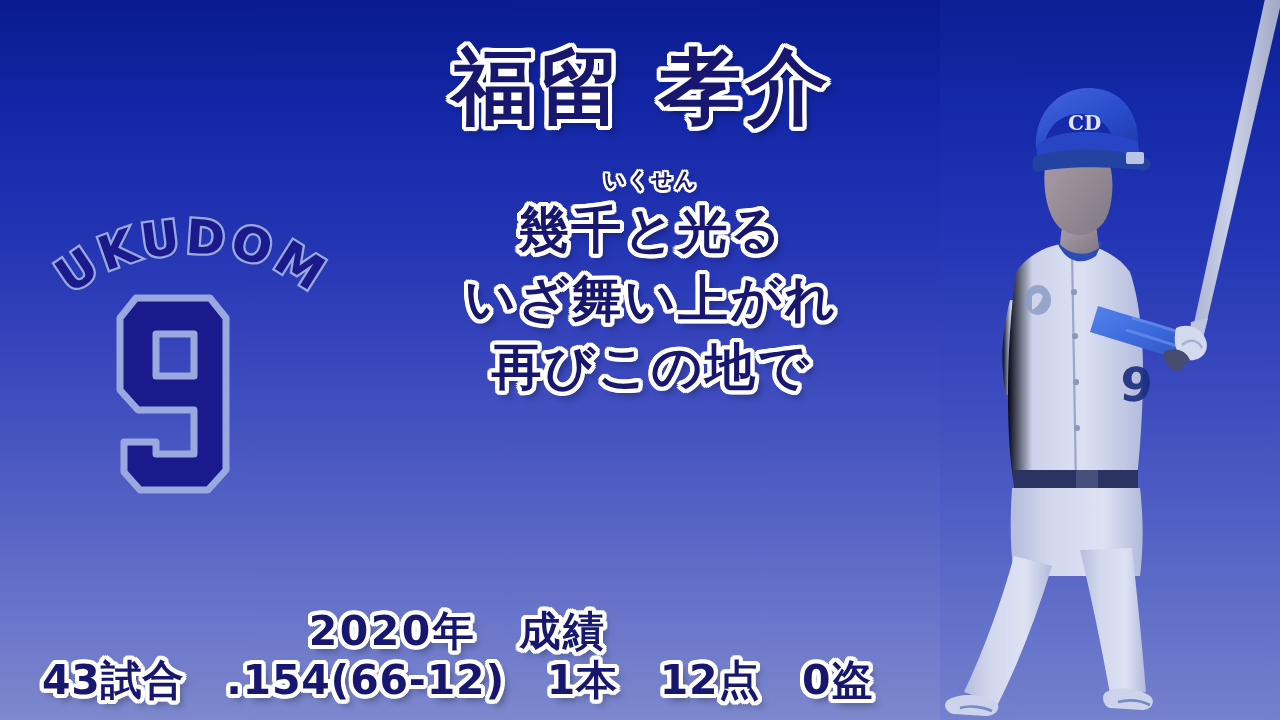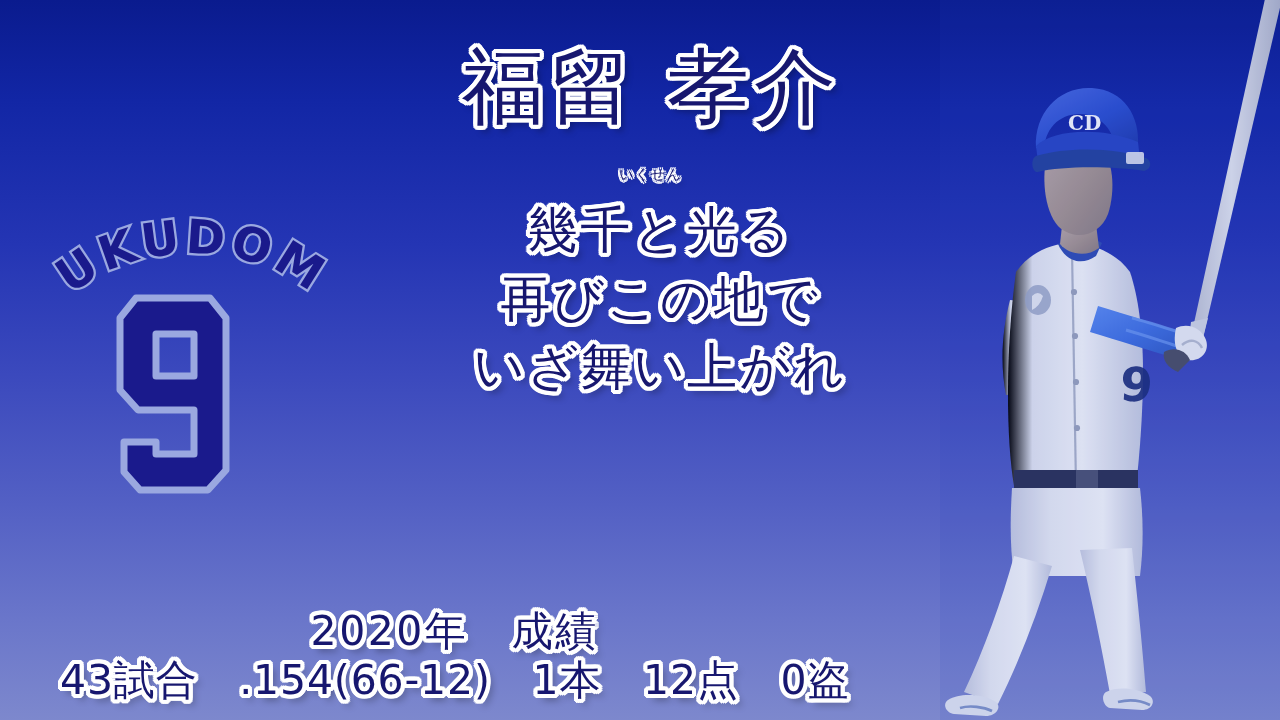--- a/index.html
+++ b/index.html
@@ -37,35 +37,34 @@
     position:absolute;
     right:0; top:0;
     width:340px; height:720px;
   }
   #player-photo svg { display:block; width:340px; height:720px; }
 
   
   .jp-out {
     color:#17176f;
     font-family:"DejaVu Sans", sans-serif;
-    font-weight:normal;
+    font-weight:bold;
     letter-spacing:0.04em;
     white-space:nowrap;
     -webkit-text-stroke: 0px;
     text-shadow:
       -3px -3px 0 #ffffff,  3px -3px 0 #ffffff,
       -3px  3px 0 #ffffff,  3px  3px 0 #ffffff,
       -4px  0   0 #ffffff,  4px  0   0 #ffffff,
        0   -4px 0 #ffffff,  0    4px 0 #ffffff,
       -2px -4px 0 #ffffff,  2px -4px 0 #ffffff,
       -4px -2px 0 #ffffff,  4px -2px 0 #ffffff,
       -4px  2px 0 #ffffff,  4px  2px 0 #ffffff,
       -2px  4px 0 #ffffff,  2px  4px 0 #ffffff,
        5px  6px 7px rgba(0,0,0,0.38);
-    margin-left: 18px;
   }
 
   #player-name {
     position:absolute;
     left:0; right:0; top:44px;
     text-align:center;
     font-size:82px;
     line-height:1.04;
     letter-spacing:0.06em;
     text-indent:0.06em;
@@ -80,25 +79,25 @@
   .ruby-wrap {
     position:relative;
     display:block;
     text-align:center;
   }
   #furigana {
     position:absolute;
     left:50%;
     transform:translateX(-50%);
     top:-30px;
-    font-size:14px;
+    font-size:21px;
     letter-spacing:0.10em;
     text-indent:0.10em;
     color:#17176f;
-    font-weight:normal;
+    font-weight:bold;
     white-space:nowrap;
     text-shadow:
       -2px -2px 0 #ffffff, 2px -2px 0 #ffffff,
       -2px  2px 0 #ffffff, 2px  2px 0 #ffffff,
       -2.5px 0 0 #ffffff,  2.5px 0 0 #ffffff,
        0 -2.5px 0 #ffffff, 0  2.5px 0 #ffffff,
        3px 4px 5px rgba(0,0,0,0.35);
   }
   .lyric-line {
     display:block;
@@ -260,22 +259,22 @@
     </svg>
   </div>
 
   <div id="player-name" class="jp-out">福留 孝介</div>
 
   <div id="lyrics-block">
     <span class="ruby-wrap">
       <span id="furigana">いくせん</span>
       <span class="lyric-line jp-out">幾千と光る</span>
     </span>
+    <span class="lyric-line jp-out">いざ舞い上がれ</span>
     <span class="lyric-line jp-out">再びこの地で</span>
-    <span class="lyric-line jp-out">いざ舞い上がれ</span>
   </div>
 
   <div id="stats-block">
     <span id="stat-season" class="stat-line jp-out">2020年　成績</span>
     <span class="stat-line jp-out">43試合　.154(66-12)　1本　12点　0盗</span>
   </div>
 
 </div>
 
 </body></html>

